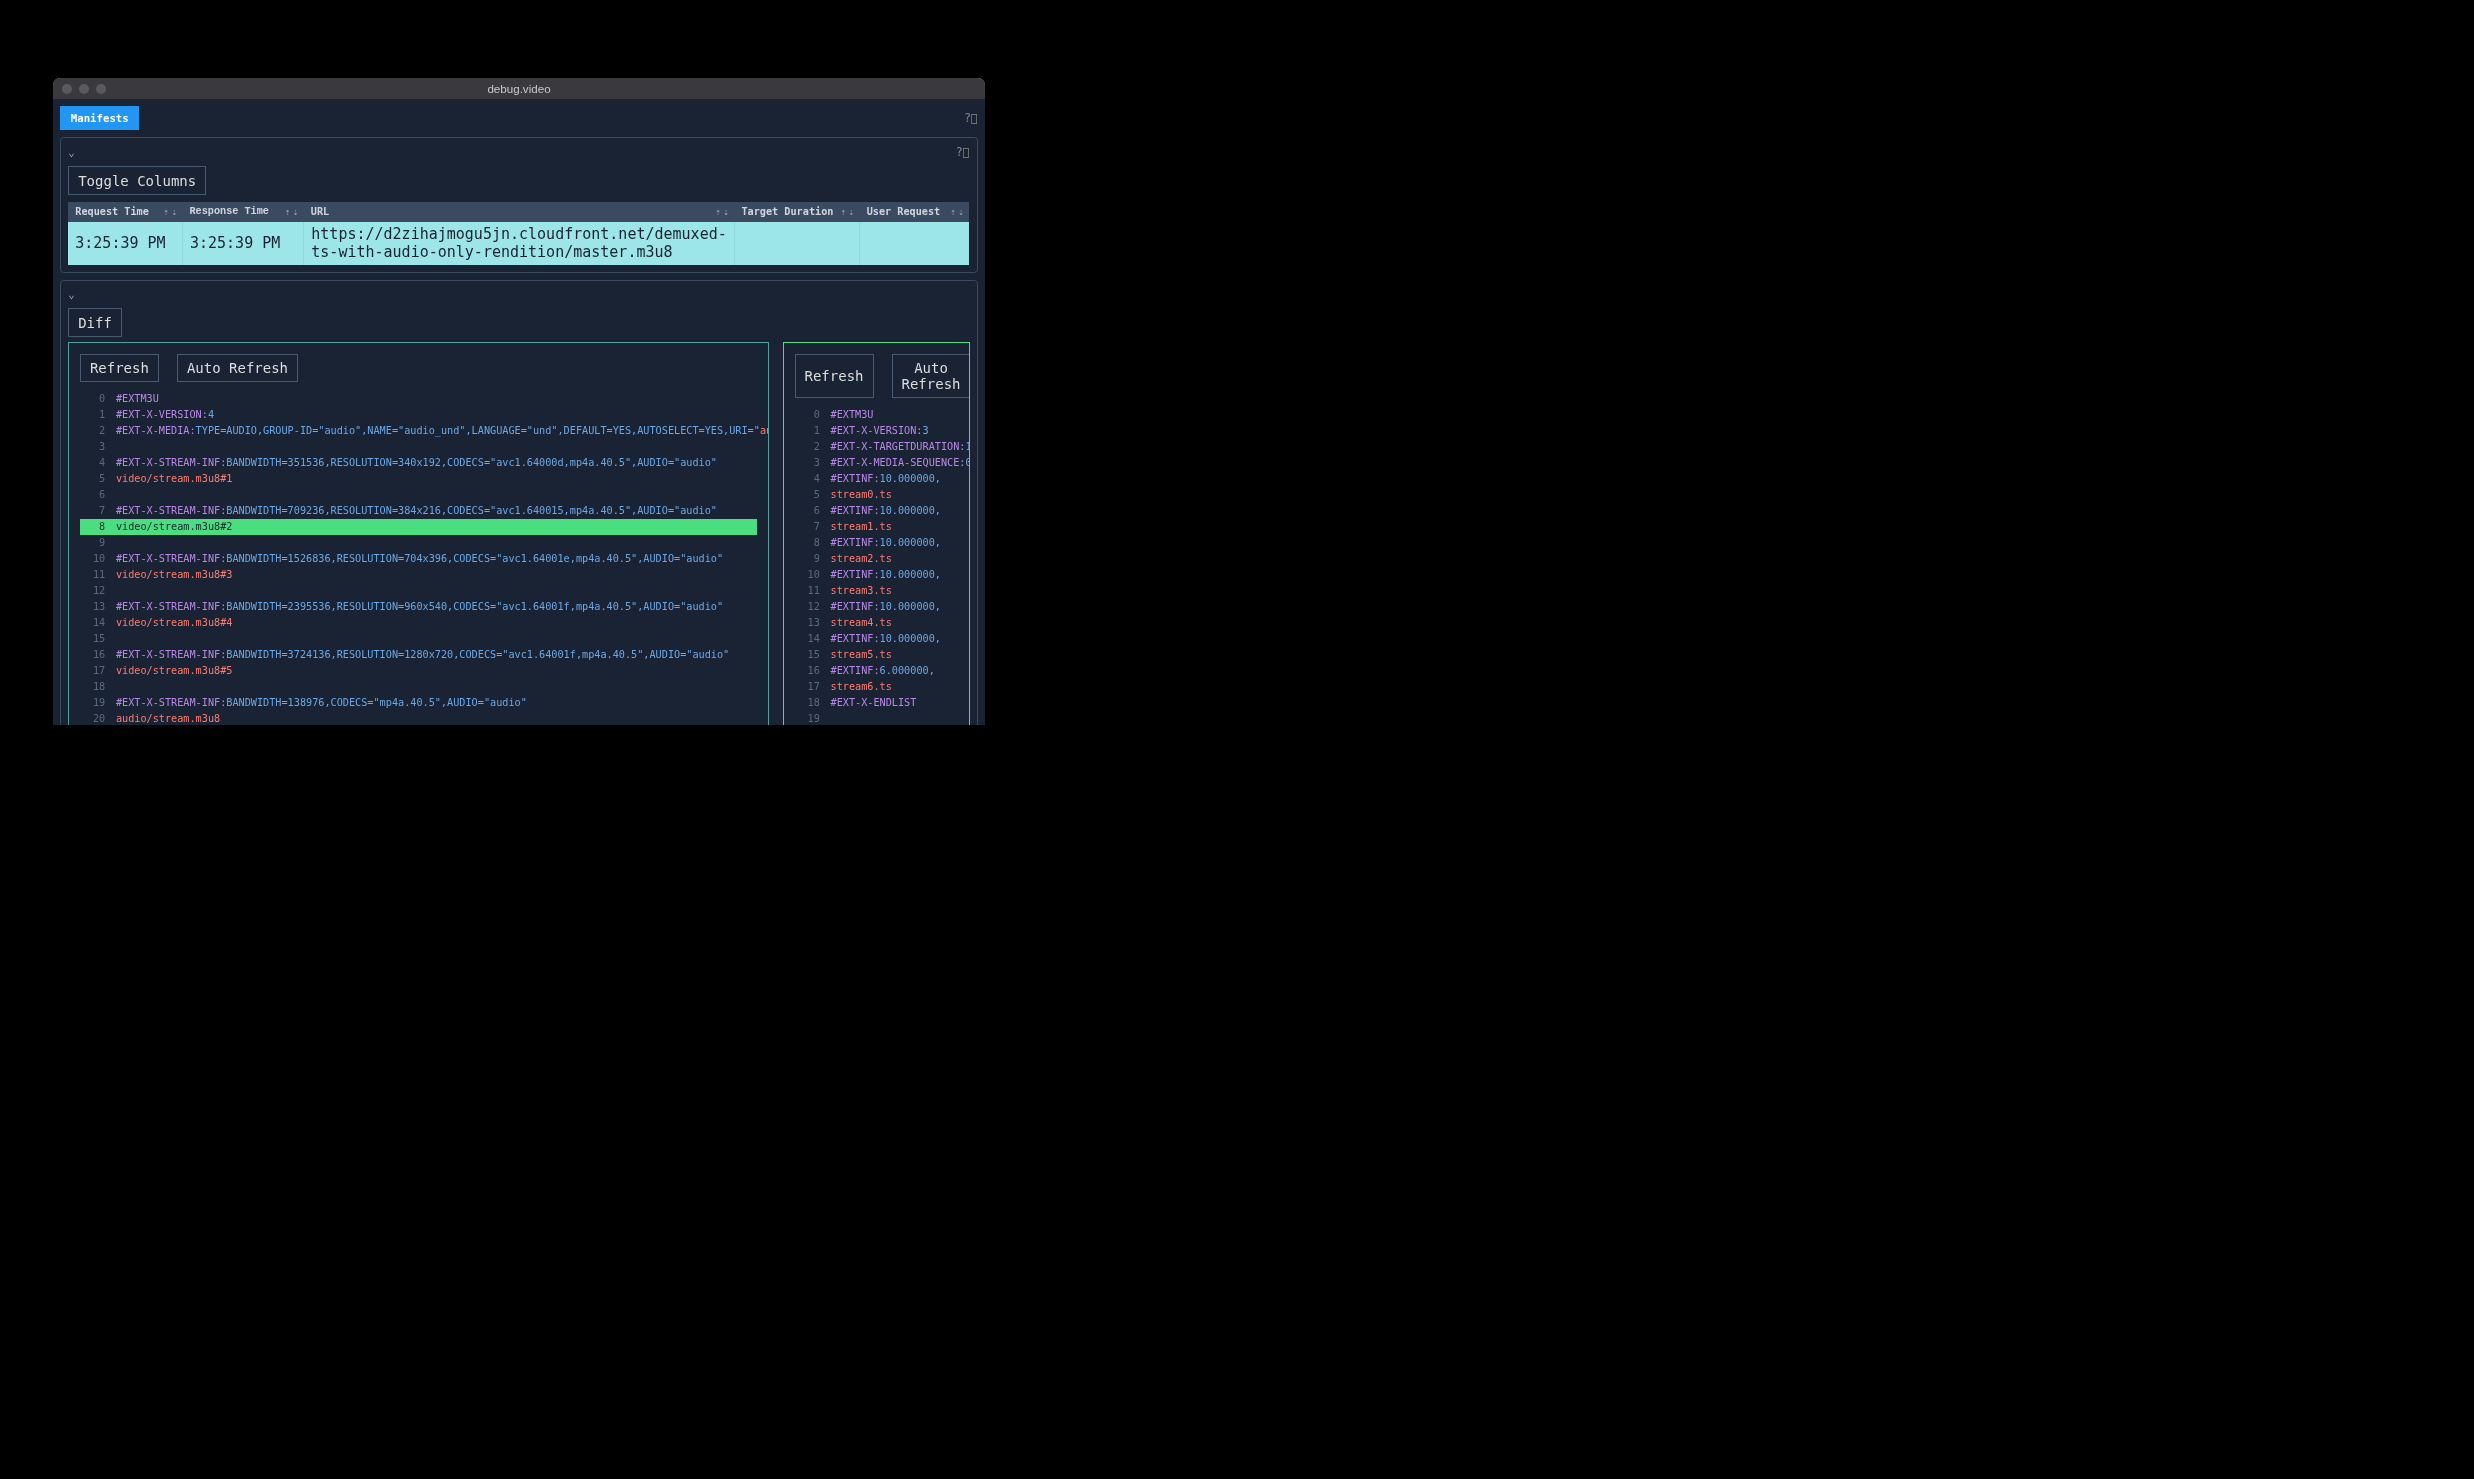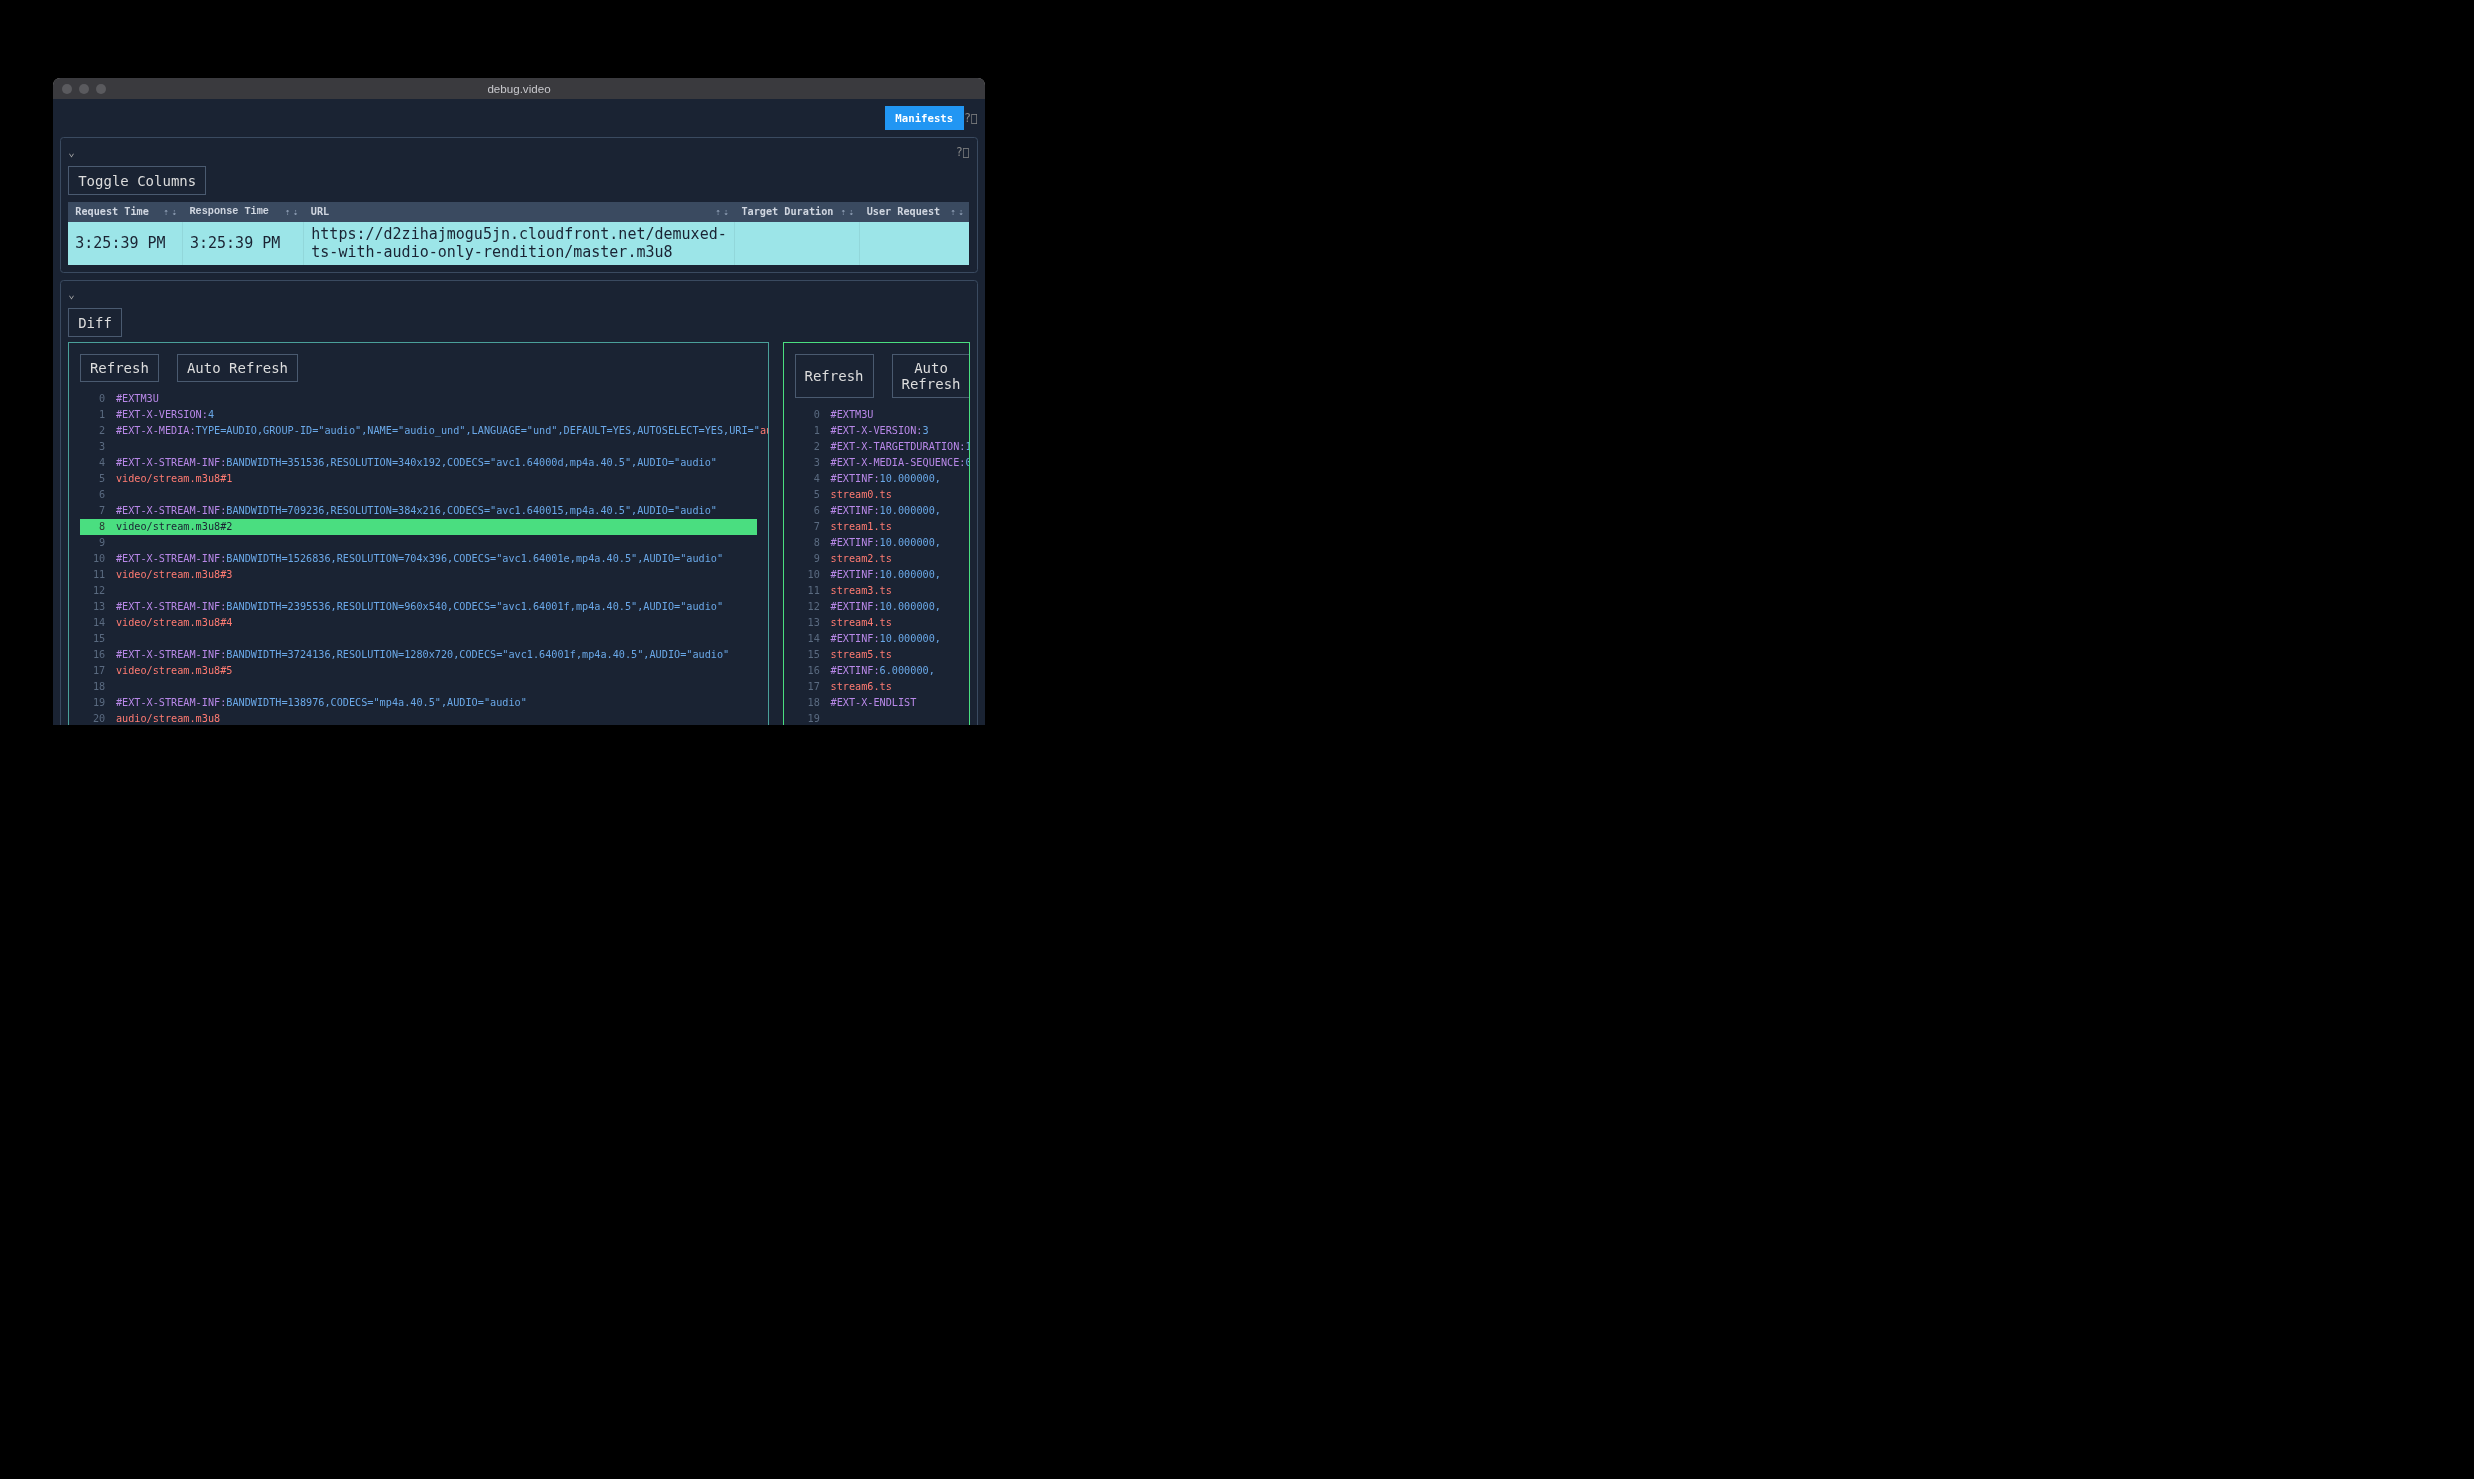--- a/index.html
+++ b/index.html
@@ -33,21 +33,21 @@
 .traffic { display: flex; gap: 7.1px; }
 .dot { width: 9.8px; height: 9.8px; border-radius: 50%; background: #5a5a5e; }
 .title-text {
   position: absolute; left: 0; right: 0;
   text-align: center;
   color: #c8c8cc;
   font-family: -apple-system, sans-serif;
   font-size: 11.6px;
 }
 .content { padding: 7.1px; background: #1a2333; }
-.tab-row { display: flex; align-items: center; justify-content: flex-end; }
+.tab-row { display: flex; align-items: center; justify-content: space-between; }
 .tab {
   background: #2196f3;
   color: #fff;
   padding: 5.3px 10.7px;
   font-weight: bold;
   font-size: 10.7px;
 }
 .help-icon {
   color: #888;
   font-size: 11.6px;

